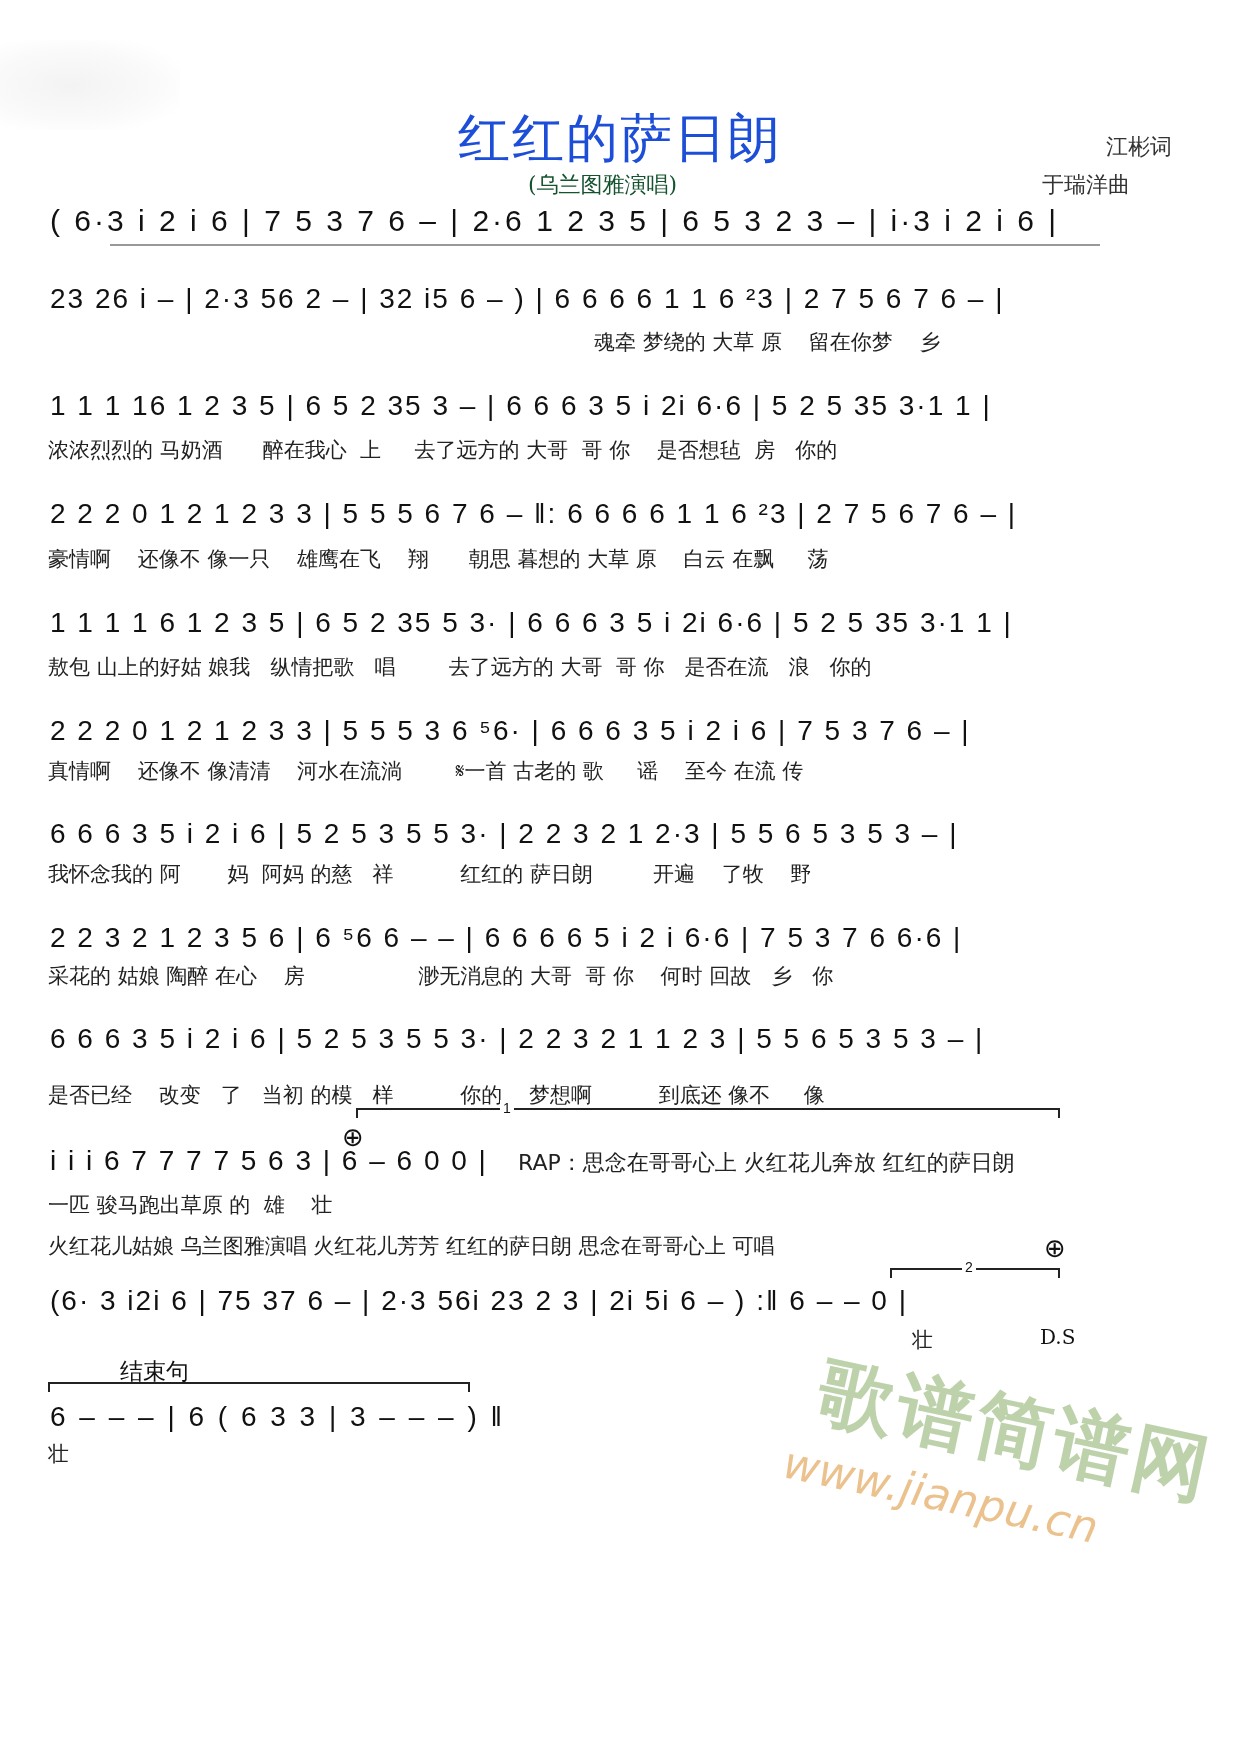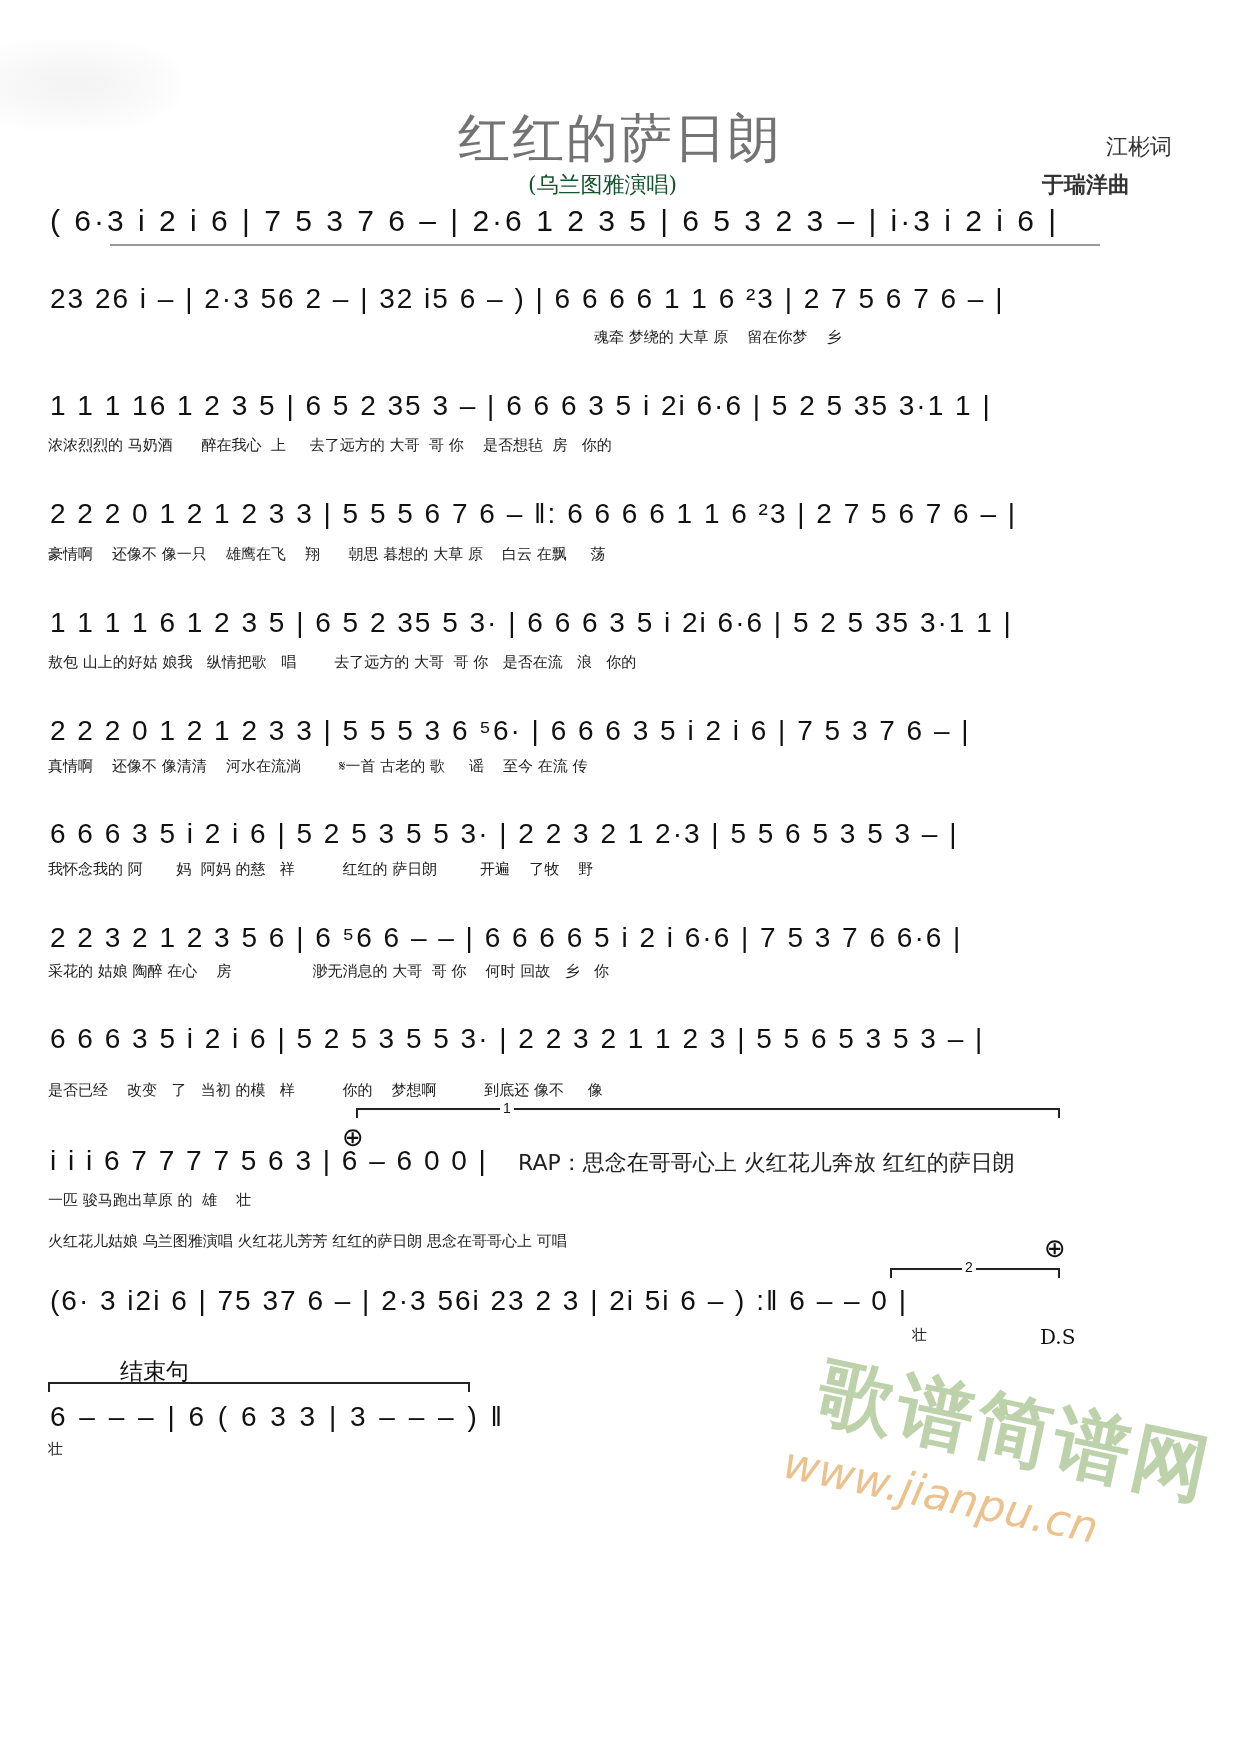--- a/index.html
+++ b/index.html
@@ -1,24 +1,24 @@
 <!DOCTYPE html>
 <html><head>
 <meta charset="utf-8">
 <style>
   html,body{margin:0;padding:0;background:#fff;}
   body{width:1240px;height:1754px;position:relative;overflow:hidden;font-family:"Liberation Sans","DejaVu Sans",sans-serif;color:#111;}
   .corner-smudge{position:absolute;left:0;top:40px;width:180px;height:90px;background:radial-gradient(ellipse at 40% 50%,#f3f3f3 0%,#fafafa 55%,#fff 80%);}
-  .title{position:absolute;left:458px;top:104px;font-size:52px;color:#737373;letter-spacing:2px;font-family:"DejaVu Sans",sans-serif;}
+  .title{position:absolute;left:458px;top:104px;font-size:52px;color:#1d4ed8;letter-spacing:2px;font-family:"DejaVu Sans",sans-serif;}
   .subtitle{position:absolute;left:528px;top:170px;font-size:22px;color:#14532d;font-family:"DejaVu Serif",serif;}
   .credit{position:absolute;font-size:22px;color:#333;font-family:"DejaVu Serif",serif;}
   .credit.lyr{left:1106px;top:132px;}
-  .credit.comp{left:1042px;top:170px;font-weight:bold;}
+  .credit.comp{left:1042px;top:170px;}
   .line{position:absolute;left:50px;font-size:30px;font-family:"Liberation Sans","DejaVu Sans",sans-serif;white-space:pre;letter-spacing:3px;}
-  .lyr-line{position:absolute;font-size:15px;white-space:pre;font-family:"DejaVu Sans",sans-serif;color:#222;}
+  .lyr-line{position:absolute;font-size:21px;white-space:pre;font-family:"DejaVu Sans",sans-serif;color:#222;}
   .underline-row{position:absolute;height:0;border-top:2px solid #999;}
   .bracket{position:absolute;border:2px solid #222;border-bottom:none;height:8px;}
   .bracket-label{position:absolute;font-size:14px;background:#fff;padding:0 3px;}
   .coda{position:absolute;font-size:26px;}
   .watermark{position:absolute;left:900px;top:1540px;transform:rotate(12deg);}
   .wm-cn{font-size:76px;color:#a8c490;font-weight:bold;letter-spacing:4px;opacity:.75;font-family:"DejaVu Sans",sans-serif;}
   .wm-url{font-size:44px;color:#e8b77a;font-style:italic;opacity:.85;margin-left:-20px;font-family:"DejaVu Sans",sans-serif;}
   .section-label{position:absolute;left:132px;top:1507px;font-size:23px;}
   .ds{position:absolute;left:1158px;top:1482px;font-size:20px;font-family:"DejaVu Serif",serif;}
 </style>

